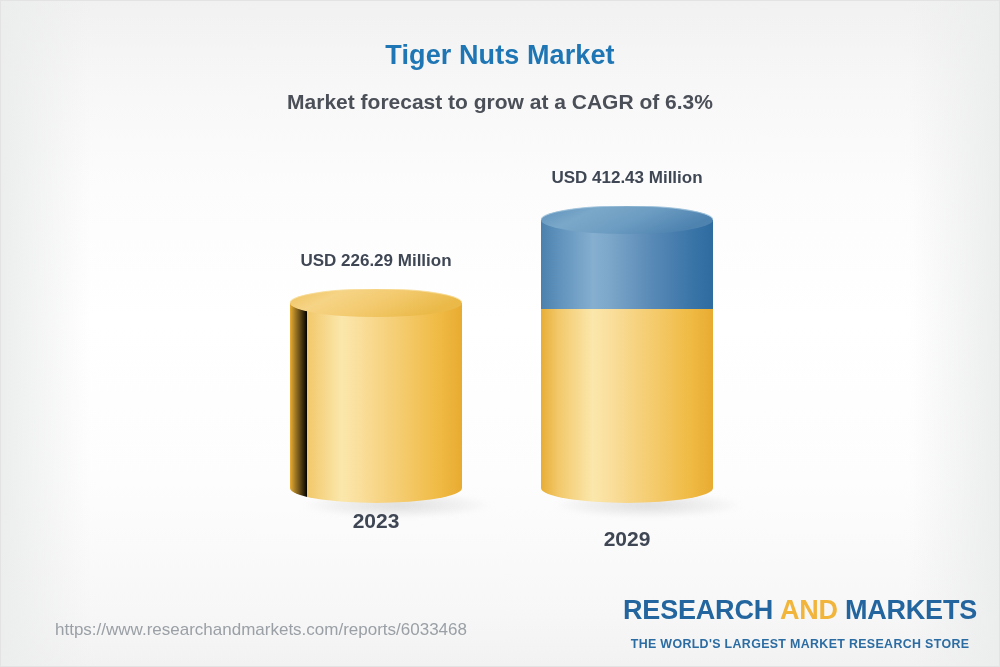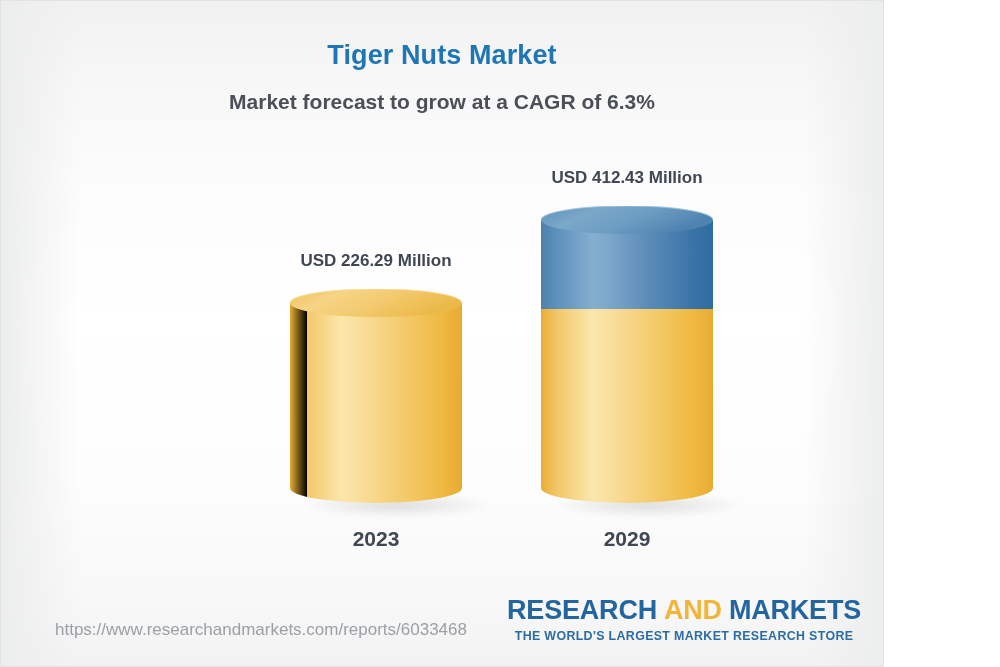--- a/index.html
+++ b/index.html
@@ -5,21 +5,21 @@
   html, body {
     margin: 0;
     padding: 0;
     background: #ffffff;
   }
   body {
     font-family: "Liberation Sans", sans-serif;
   }
   .canvas {
     position: relative;
-    width: 884px;
+    width: 1000px;
     height: 667px;
     box-sizing: border-box;
     border: 1px solid #e3e3e3;
     overflow: hidden;
     background:
       linear-gradient(180deg,
         #f1f1f1 0%,
         #f7f7f7 12%,
         #fcfcfc 28%,
         #ffffff 48%,
@@ -91,21 +91,21 @@
 
   .cat-label {
     position: absolute;
     white-space: nowrap;
     font-size: 21px;
     font-weight: bold;
     color: #3f4654;
     left: 50%;
     transform: translateX(-50%);
   }
-  .g2023 .cat-label { top: 238px; }
+  .g2023 .cat-label { top: 220px; }
   .g2029 .cat-label { top: 321px; }
 
   .cyl {
     position: absolute;
     left: 0;
     top: 0;
     width: 172px;
   }
   .g2023 .cyl { height: 227px; }
   .g2029 .cyl { height: 310px; }
@@ -215,16 +215,16 @@
     </div>
 
   </div>
 
   <div style="position:absolute; left:30px; top:619px; font-size:17px; color:#9aa0a6;margin-left:24px;">https://www.researchandmarkets.com/reports/6033468</div>
 
   <div style="position:absolute; right:22px; top:596px; text-align:center; line-height:1;">
     <div style="font-size:27px; font-weight:bold; letter-spacing:-0.2px; white-space:nowrap;">
       <span style="color:#23659e;">RESEARCH</span><span style="display:inline-block;width:7px;"></span><span style="color:#f2b53c;">AND</span><span style="display:inline-block;width:7px;"></span><span style="color:#23659e;">MARKETS</span>
     </div>
-    <div style="font-size:12.4px; font-weight:bold; color:#2b6ca3; letter-spacing:0.35px; margin-top:6px; white-space:nowrap;">THE WORLD'S LARGEST MARKET RESEARCH STORE</div>
+    <div style="font-size:12.4px; font-weight:bold; color:#2b6ca3; letter-spacing:0.35px; margin-top:14px; white-space:nowrap;">THE WORLD'S LARGEST MARKET RESEARCH STORE</div>
   </div>
 
 </div>
 
 </body></html>

